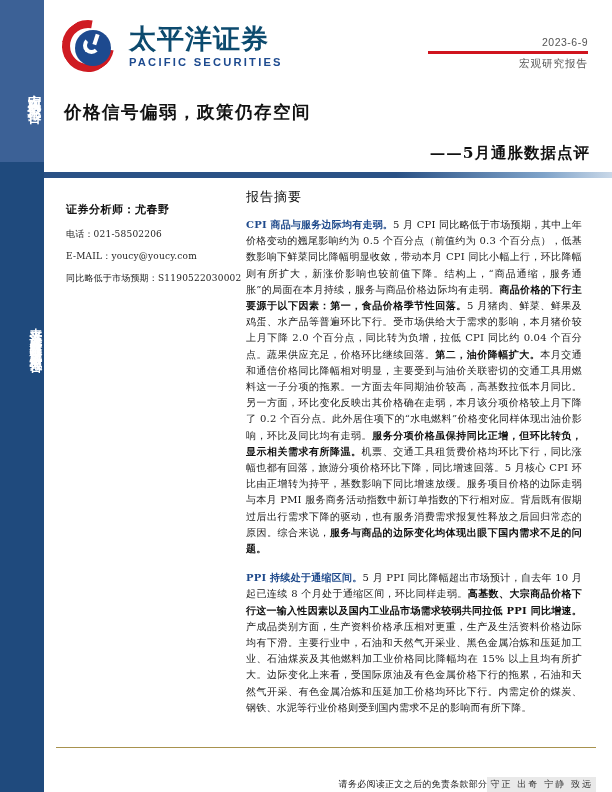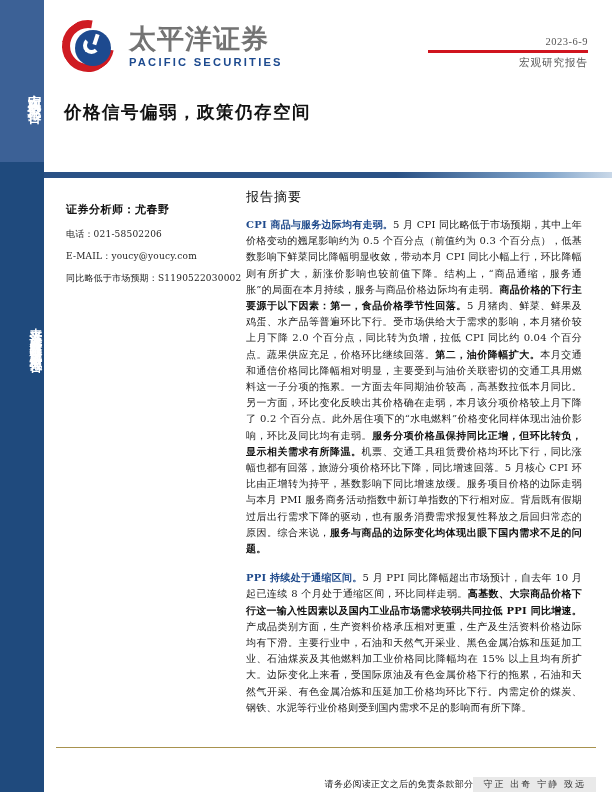--- a/index.html
+++ b/index.html
@@ -113,40 +113,40 @@
     transform: rotate(18deg);
   }
   #logo-text {
     margin-left: 9px;
     line-height: 1;
   }
   #logo-cn {
     font-family: "DejaVu Serif", serif;
     font-size: 27px;
     font-weight: bold;
-    color: #737373;
+    color: #0c4a6e;
     letter-spacing: 1px;
     display: block;
   }
   #logo-en {
     font-family: "Liberation Sans", sans-serif;
     font-size: 11.2px;
     font-weight: bold;
     color: #1d4a8f;
     letter-spacing: 2.2px;
     display: block;
     margin-top: 5px;
   }
 
   #header-right {
     position: absolute;
     right: 24px; top: 36px;
     width: 230px;
     text-align: right;
-    font-family: Liberation Serif, serif;
+    font-family: Liberation Sans, sans-serif;
   }
   #report-date {
     font-size: 10.5px;
     color: #555555;
     letter-spacing: 0.5px;
     display: block;
   }
   #header-rule {
     height: 2.5px;
     background: #d0141e;
@@ -271,21 +271,21 @@
     font-size: 9px;
     color: #222222;
     letter-spacing: 0.3px;
   }
   #footer-slogan {
     font-family: "DejaVu Serif", serif;
     font-size: 9px;
     color: #333333;
     letter-spacing: 2px;
     background: #e9e9e9;
-    padding: 1px 10px;
+    padding: 1px 3px;
   }
 </style>
 </head>
 <body>
 
 <div id="sidebar">
   <div class="sb-band-top"></div>
   <div class="sb-band-bottom"></div>
   <div class="sb-vtext" id="sb-label-top">宏观研究报告</div>
   <div class="sb-vtext" id="sb-label-bottom">太平洋证券股份有限公司证券研究报告</div>
@@ -306,20 +306,21 @@
     </div>
   </div>
 
   <div id="header-right">
     <span id="report-date">2023-6-9</span>
     <div id="header-rule"></div>
     <span id="report-kind">宏观研究报告</span>
   </div>
 
   <div id="doc-title">价格信号偏弱，政策仍存空间</div>
+  <div id="doc-subtitle">——5月通胀数据点评</div>
 </div>
 <div id="header-band"></div>
 
 <div id="left-col">
   <div id="analyst-card">
     <div id="analyst-name">证券分析师：尤春野</div>
     <div class="analyst-line">电话：021-58502206</div>
     <div class="analyst-line">E-MAIL：youcy@youcy.com</div>
     <div class="analyst-line">同比略低于市场预期：S1190522030002</div>
   </div>

